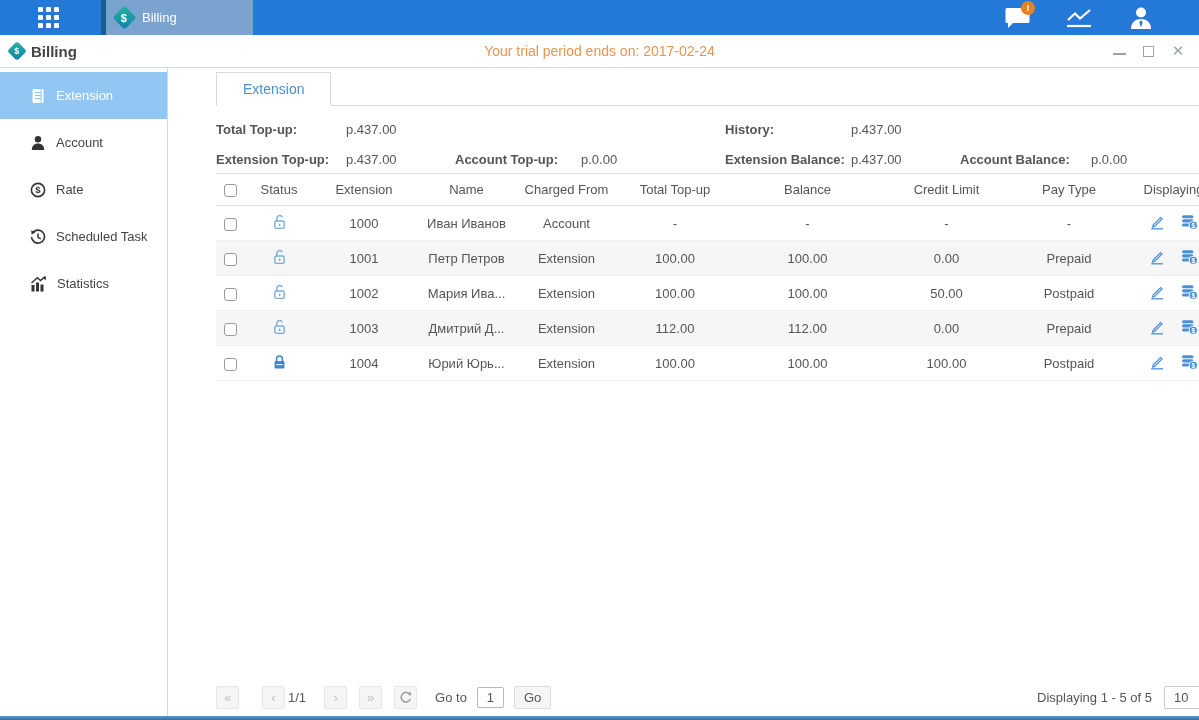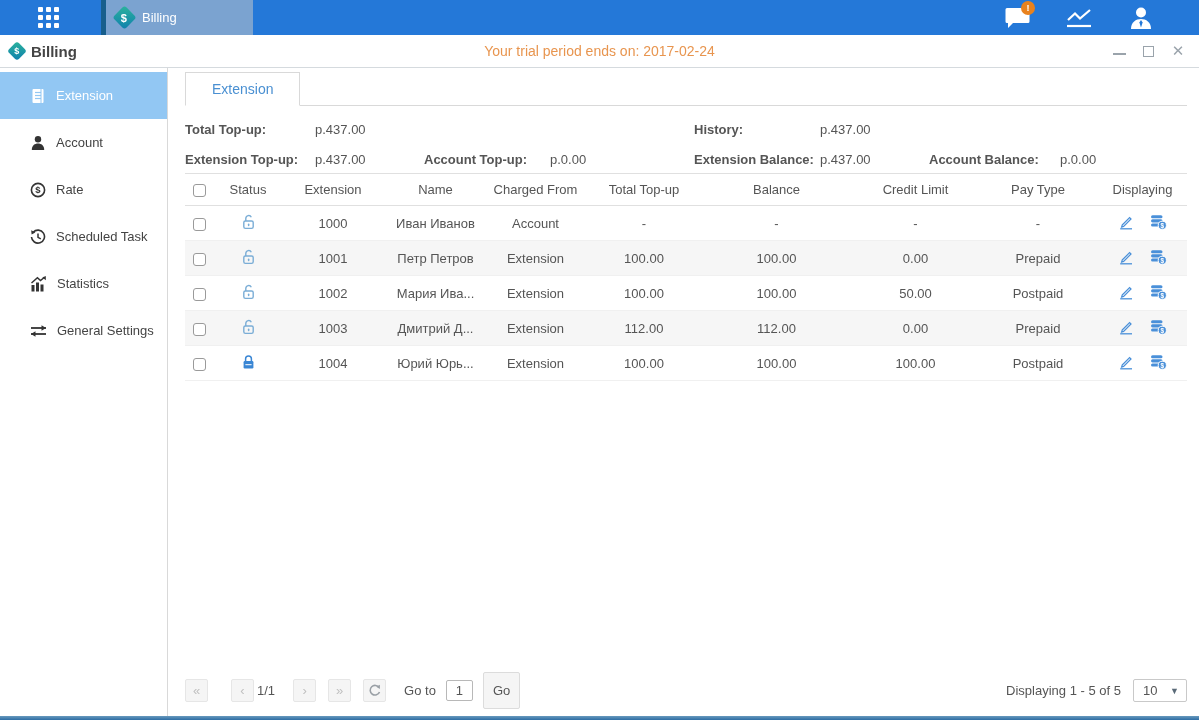--- a/index.html
+++ b/index.html
@@ -37,21 +37,21 @@
   .trial-notice { position:absolute; left:0; right:0; text-align:center;
     color:#e8954f; font-size:14px; pointer-events:none; }
   .win-controls { margin-left:auto; margin-right:14px; display:flex; gap:17px;
     align-items:center; z-index:2; }
   .wc { color:#9aa3ab; cursor:pointer; display:flex; align-items:center; justify-content:center;
     width:14px; height:14px; font-size:15px; }
   .wc-min { border-bottom:2px solid #9aa3ab; width:13px; height:8px; }
   .wc-max { border:1.5px solid #9aa3ab; width:11px; height:11px; }
 
   
-  .app-body { display:flex; height:648px; }
+  .app-body { display:flex; height:648px;gap:31px; }
   .sidebar { width:168px; flex:none; border-right:1px solid #d9d9d9; padding-top:4px; }
   .side-item { height:47px; display:flex; align-items:center; gap:10px;
     padding-left:30px; font-size:13px; color:#444; cursor:pointer; }
   .side-item svg { color:#333; flex:none; }
   .side-item.active { background:#92c7f3; color:#fff; }
   .side-item.active svg { color:#fff; }
 
   .main { flex:1; position:relative; padding:0 12px 0 17px; }
 
   
@@ -92,21 +92,21 @@
     align-items:center; font-size:13px; color:#555; }
   .pg-btn { width:23px; height:23px; background:#f5f5f5; border:1px solid #e6e6e6;
     border-radius:2px; color:#c0c0c0; font-size:13px; display:flex; align-items:center;
     justify-content:center; cursor:pointer; flex:none; }
   .pg-sep { margin:0 11px 0 0; }
   .pg-btn + .pg-btn, .pg-group > * + * { margin-left:12px; }
   .page-num { margin:0 6px; color:#555; }
   .goto-label { margin-left:18px; }
   .goto-input { width:27px; height:21px; border:1px solid #b8b8b8; border-radius:2px;
     text-align:center; font-size:13px; color:#555; margin-left:10px; font-family:inherit; }
-  .go-btn { margin-left:10px; height:37px; padding:0 9px; background:#f5f5f5;
+  .go-btn { margin-left:10px; height:23px; padding:0 9px; background:#f5f5f5;
     border:1px solid #dcdcdc; border-radius:2px; color:#555; font-size:13px;
     cursor:pointer; font-family:inherit; }
   .footer-right { margin-left:auto; display:flex; align-items:center; gap:12px; }
   .page-size { width:54px; height:23px; border:1px solid #c9c9c9; border-radius:2px;
     background:#fff; display:flex; align-items:center; justify-content:space-between;
     padding:0 7px 0 9px; cursor:pointer; }
   .page-size .caret { color:#5a6a78; font-size:9px; }
 
   .bottom-strip { height:4px; background:linear-gradient(#6899bd,#2e6da4); }
 </style>
@@ -206,29 +206,20 @@
     </div>
     <div class="side-item">
       <svg width="17" height="16" viewBox="0 0 17 16">
         <rect x="1.5" y="9" width="3" height="6.5" fill="currentColor"></rect>
         <rect x="6" y="6.5" width="3" height="9" fill="currentColor"></rect>
         <rect x="10.5" y="8.5" width="3" height="7" fill="currentColor"></rect>
         <path d="M1.5 7 L7.4 1.8 L10.5 4.6 L14.5 1.2" fill="none" stroke="currentColor" stroke-width="1.5"></path>
         <polygon points="15.8,0 15.8,4.2 12.4,1.4" fill="currentColor"></polygon>
       </svg>
       <span>Statistics</span>
-    </div>
-    <div class="side-item">
-      <svg width="17" height="14" viewBox="0 0 17 14">
-        <line x1="1" y1="4" x2="16" y2="4" stroke="currentColor" stroke-width="1.8"></line>
-        <polygon points="16,4 11.5,1.2 11.5,6.8" fill="currentColor"></polygon>
-        <line x1="1" y1="10" x2="16" y2="10" stroke="currentColor" stroke-width="1.8"></line>
-        <polygon points="1,10 5.5,7.2 5.5,12.8" fill="currentColor"></polygon>
-      </svg>
-      <span>General Settings</span>
     </div>
   </div>
 
   <div class="main">
 
     <div class="tabstrip">
       <div class="tab-active">Extension</div>
     </div>
 
     <div class="summary">

